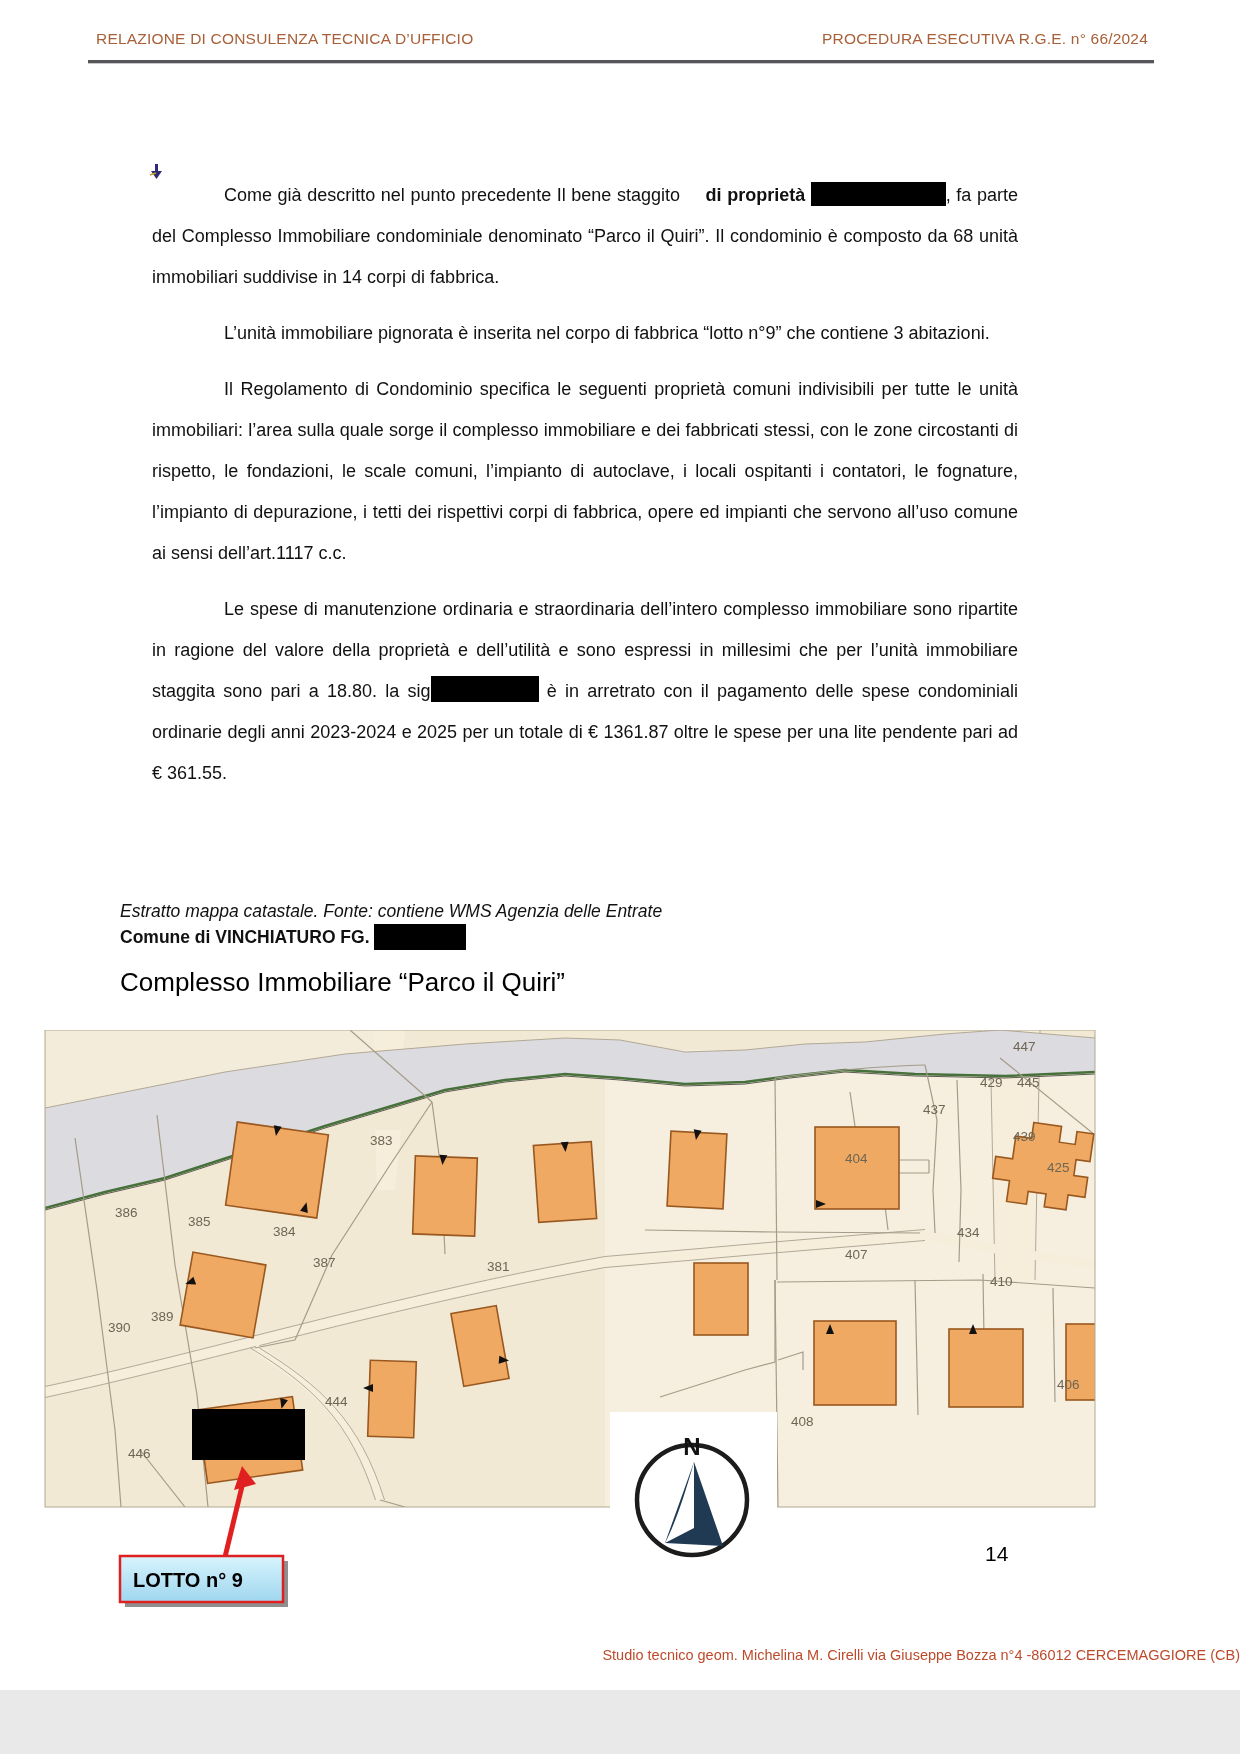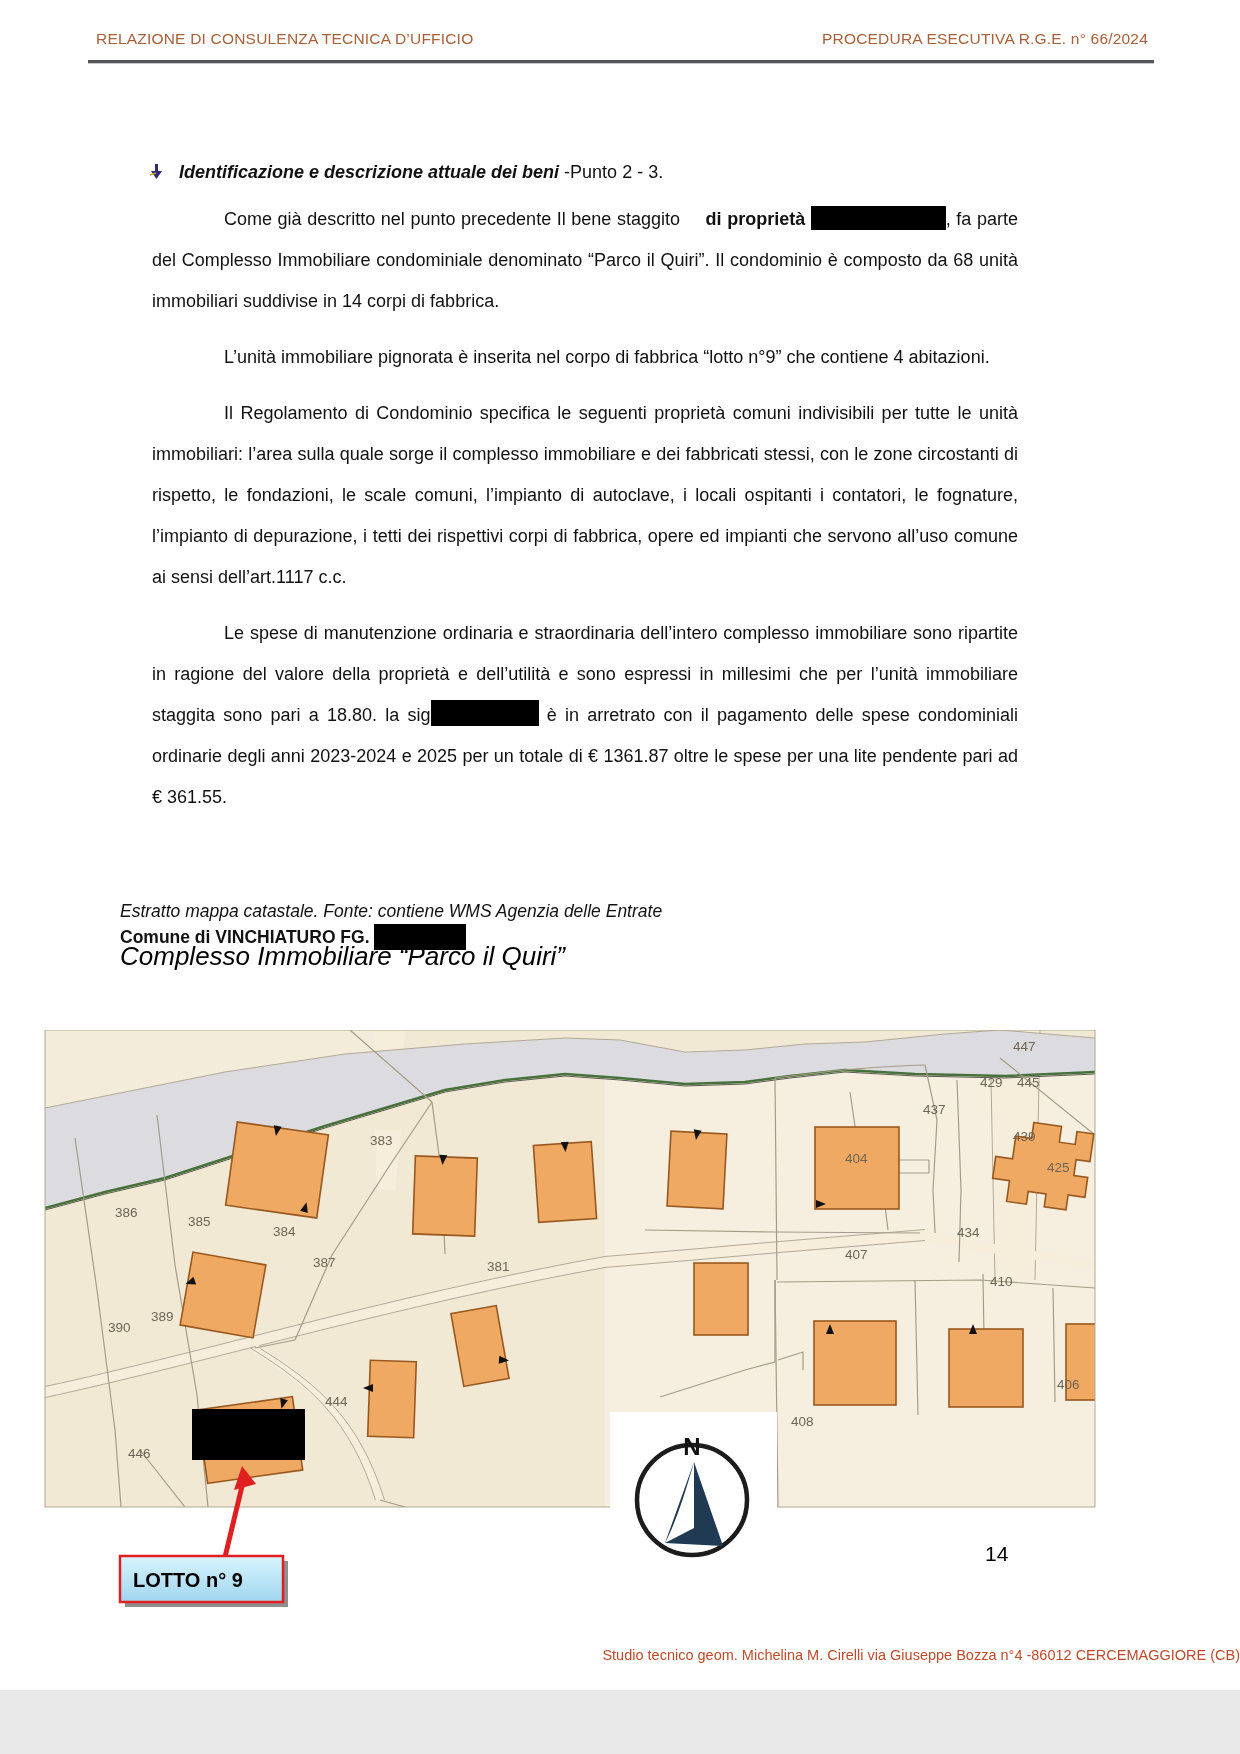--- a/index.html
+++ b/index.html
@@ -17,21 +17,21 @@
   .bullet-ic{width:17px;height:17px;margin-right:14px;position:relative;top:2px;flex:0 0 auto;}
   .h-bi{font-weight:bold;font-style:italic;}
   .para{text-align:justify;margin:0 0 15px 0;text-indent:72px;}
   b{font-weight:bold;margin-left:20px;}
   .redact{display:inline-block;background:#000;vertical-align:-5px;}
   
   .caption{position:absolute;left:120px;top:899px;font-size:17.5px;line-height:25px;}
   .cap-it{font-style:italic;}
   .cap-b{font-weight:bold;}
   .cap-redact{display:inline-block;width:92px;height:26px;background:#000;vertical-align:-7px;}
-  .map-title{position:absolute;left:120px;top:941px;font-size:26px;color:#000;font-style:italic;}
+  .map-title{position:absolute;left:120px;top:967px;font-size:26px;color:#000;}
   
   .figure{position:absolute;left:0;top:1030px;width:1240px;height:585px;}
   .pagenum{position:absolute;left:985px;top:512px;font-size:21px;color:#000;}
   
   .footer{position:absolute;left:0;right:0;top:1642px;text-align:right;color:#bc4a2b;font-size:14.5px;line-height:26px;}
   .footer .email{color:#000;font-size:19px;}
 </style>
 </head>
 <body>
 
@@ -45,25 +45,24 @@
 
   <div class="bodytext">
     <div class="bullet-line">
       <span class="bullet-ic">
         <svg width="17" height="17" viewBox="0 0 17 17">
           <path d="M8.5 1 L8.5 10" stroke="#2e2a75" stroke-width="3" fill="none"></path>
           <path d="M3 8 L8.5 16 L14 8 Z" fill="#2e2a75"></path>
           <path d="M2 12 L8 10" stroke="#c9a227" stroke-width="1.6" fill="none"></path>
         </svg>
       </span>
-      <span><span class="h-bi">Identificazione e descrizione attuale dei beni </span><span>-Punto 2 - 3.</span></span>
     </div>
     <div id="paragraphs">
         <div class="para"><span>Come già descritto nel punto precedente Il bene staggito </span><b>di proprietà </b><span class="redact" style="width: 135px; height: 24px;"></span><span>, fa parte del Complesso Immobiliare condominiale denominato “Parco il Quiri”. Il condominio è composto da 68 unità immobiliari suddivise in 14 corpi di fabbrica.</span></div>
-        <div class="para"><span>L’unità immobiliare pignorata è inserita nel corpo di fabbrica “lotto n°9” che contiene 4 abitazioni.</span></div>
+        <div class="para"><span>L’unità immobiliare pignorata è inserita nel corpo di fabbrica “lotto n°9” che contiene 3 abitazioni.</span></div>
         <div class="para"><span>Il Regolamento di Condominio specifica le seguenti proprietà comuni indivisibili per tutte le unità immobiliari: l’area sulla quale sorge il complesso immobiliare e dei fabbricati stessi, con le zone circostanti di rispetto, le fondazioni, le scale comuni, l’impianto di autoclave, i locali ospitanti i contatori, le fognature, l’impianto di depurazione, i tetti dei rispettivi corpi di fabbrica, opere ed impianti che servono all’uso comune ai sensi dell’art.1117 c.c.</span></div>
         <div class="para"><span>Le spese di manutenzione ordinaria e straordinaria dell’intero complesso immobiliare sono ripartite in ragione del valore della proprietà e dell’utilità e sono espressi in millesimi che per l’unità immobiliare staggita sono pari a 18.80. la sig</span><span class="redact" style="width: 108px; height: 26px;"></span><span> è in arretrato con il pagamento delle spese condominiali ordinarie degli anni 2023-2024 e 2025 per un totale di € 1361.87 oltre le spese per una lite pendente pari ad € 361.55.</span></div>
       </div>
   </div>
 
   <div class="caption">
     <div class="cap-it">Estratto mappa catastale. Fonte: contiene WMS Agenzia delle Entrate</div>
     <div><span class="cap-b">Comune di VINCHIATURO FG. </span><span class="cap-redact"></span></div>
   </div>
 

